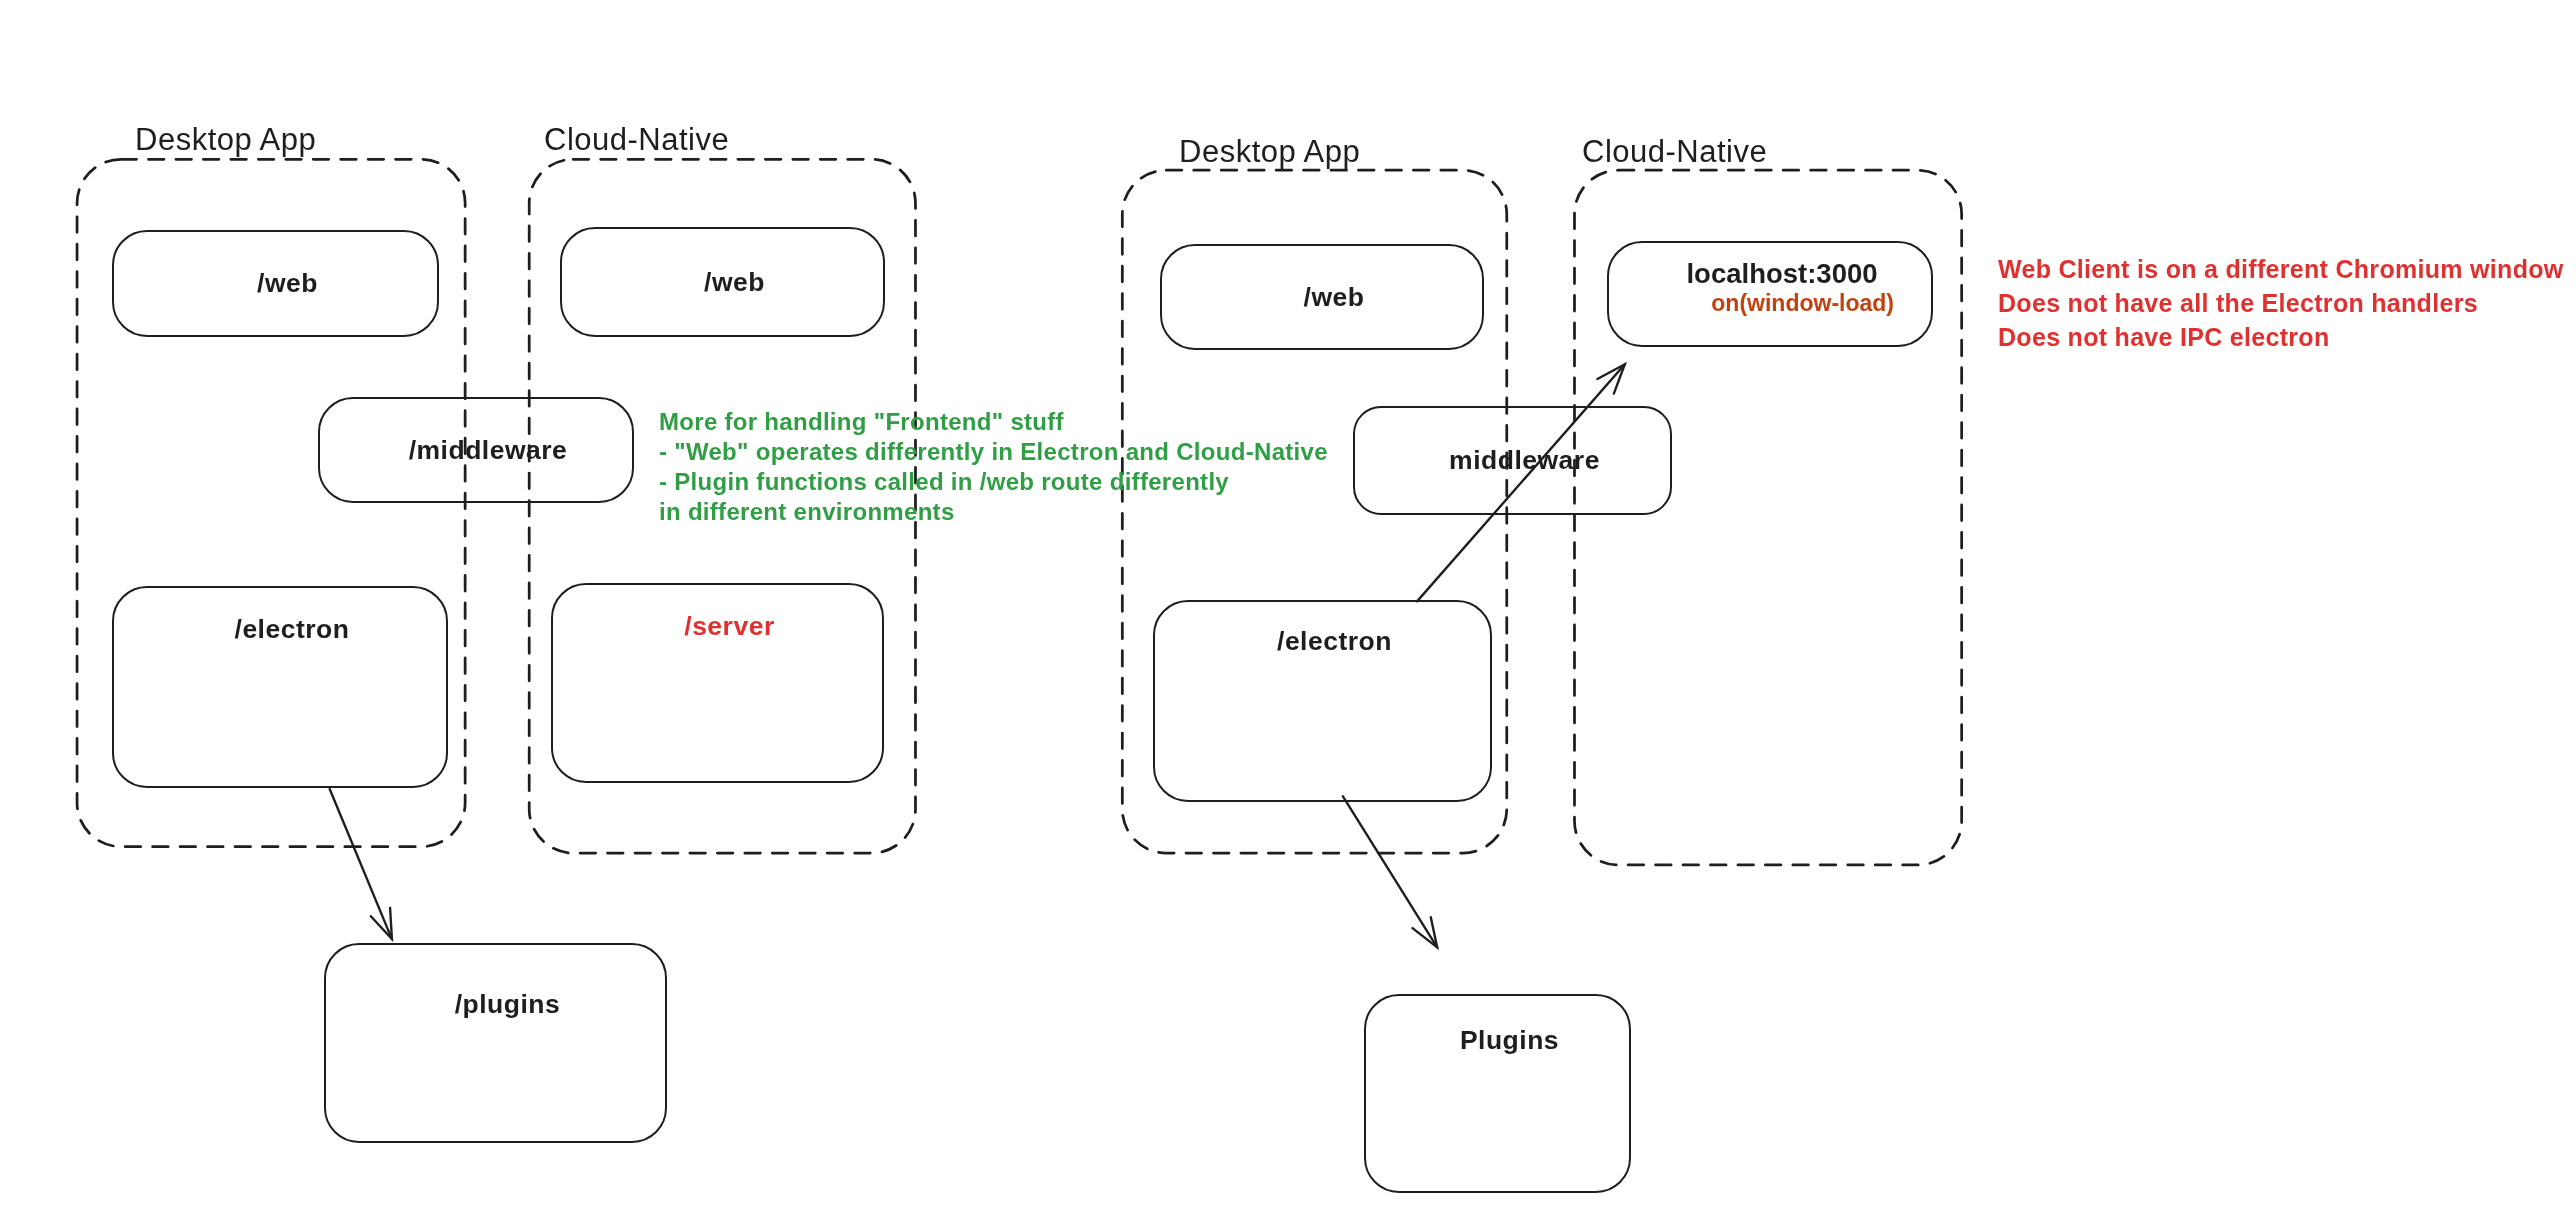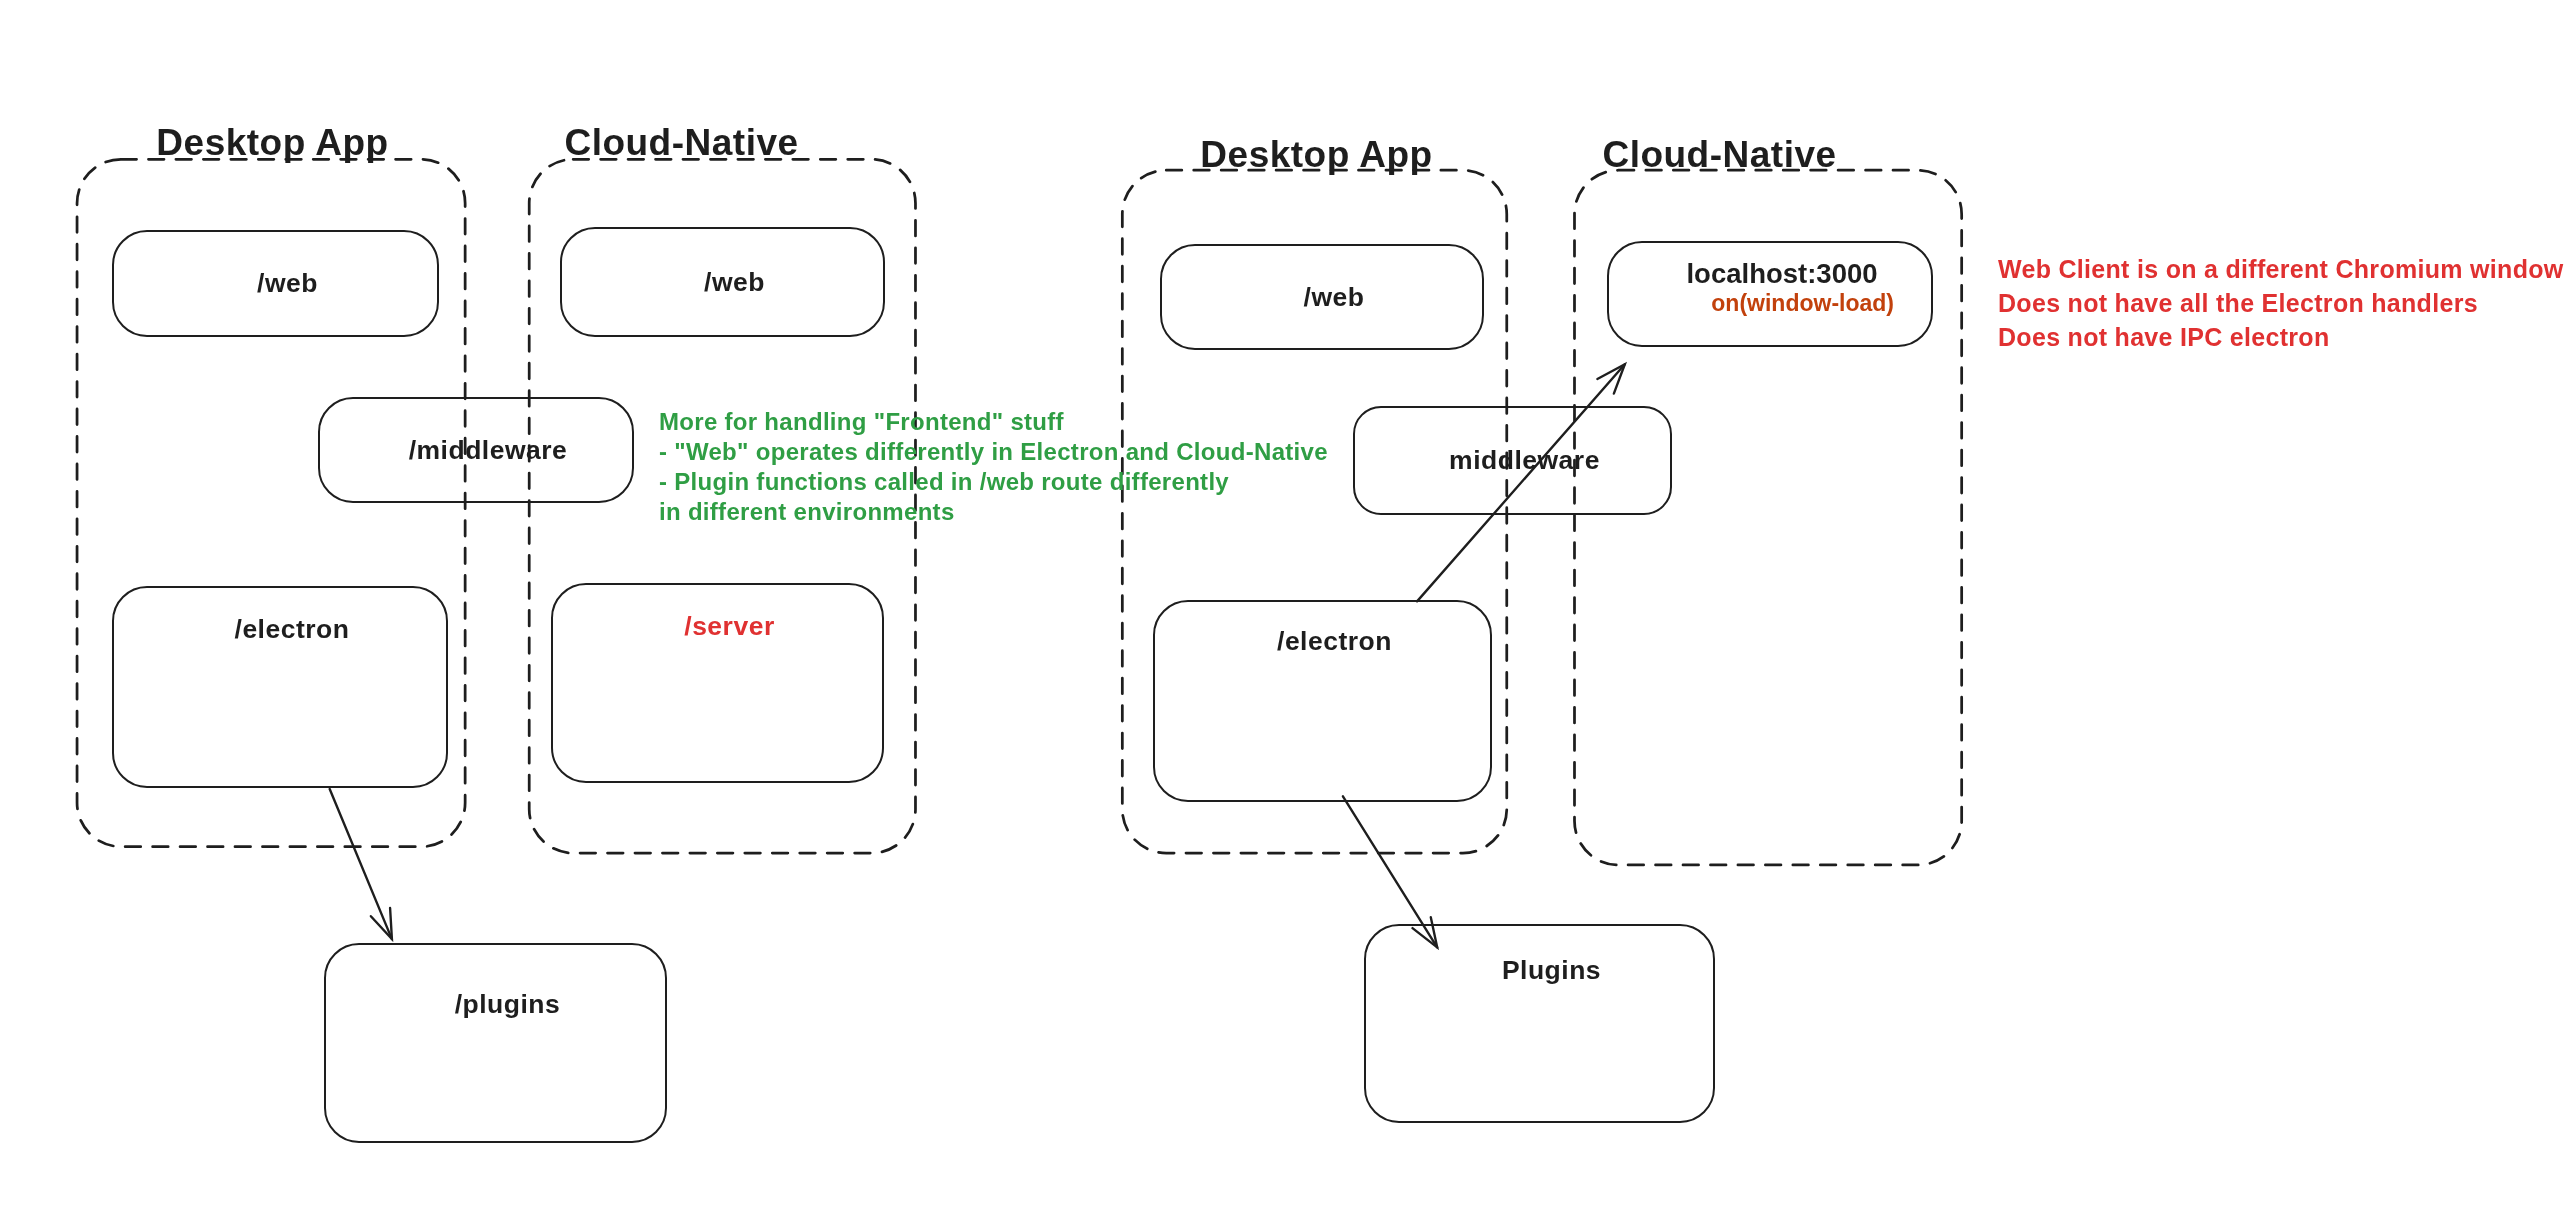--- a/index.html
+++ b/index.html
@@ -7,22 +7,22 @@
     position:relative;
     width:2576px;height:1232px;
     background:#ffffff;
     font-family:"Liberation Sans","DejaVu Sans",sans-serif;
     color:#1e1e1e;
     overflow:hidden;
   }
   .connector-layer{position:absolute;left:0;top:0;width:2576px;height:1232px;z-index:0;}
   .group-label{
     position:absolute;z-index:2;
-    font-size:37px;font-weight:700;letter-spacing:0.5px;
-    text-align:center;white-space:nowrap;
+    font-size:31px;font-weight:400;letter-spacing:0.5px;
+    white-space:nowrap;
   }
   .shape-box{
     position:absolute;z-index:1;
     border:2.7px solid #1e1e1e;
     border-radius:35px;
     background:transparent;
     box-sizing:border-box;
     display:flex;flex-direction:column;align-items:center;padding-left:24px;
   }
   .shape-box.center-label{justify-content:center;}
@@ -118,21 +118,21 @@
   </div>
 
   <div class="shape-box center-label" style="left:1353px;top:406px;width:319px;height:109px;border-radius:28px;">
     <span class="box-label">middleware</span>
   </div>
 
   <div class="shape-box" style="left:1153px;top:600px;width:339px;height:202px;padding-top:24px;">
     <span class="box-label">/electron</span>
   </div>
 
-  <div class="shape-box" style="left:1364px;top:924px;width:351px;height:199px;padding-top:29px;">
+  <div class="shape-box" style="left:1364px;top:994px;width:267px;height:199px;padding-top:29px;">
     <span class="box-label">Plugins</span>
   </div>
 
   <div class="note red-note red-text" style="left:1998px;top:252px;">
     <div>Web Client is on a different Chromium window</div>
     <div>Does not have all the Electron handlers</div>
     <div>Does not have IPC electron</div>
   </div>
 
 </div>

